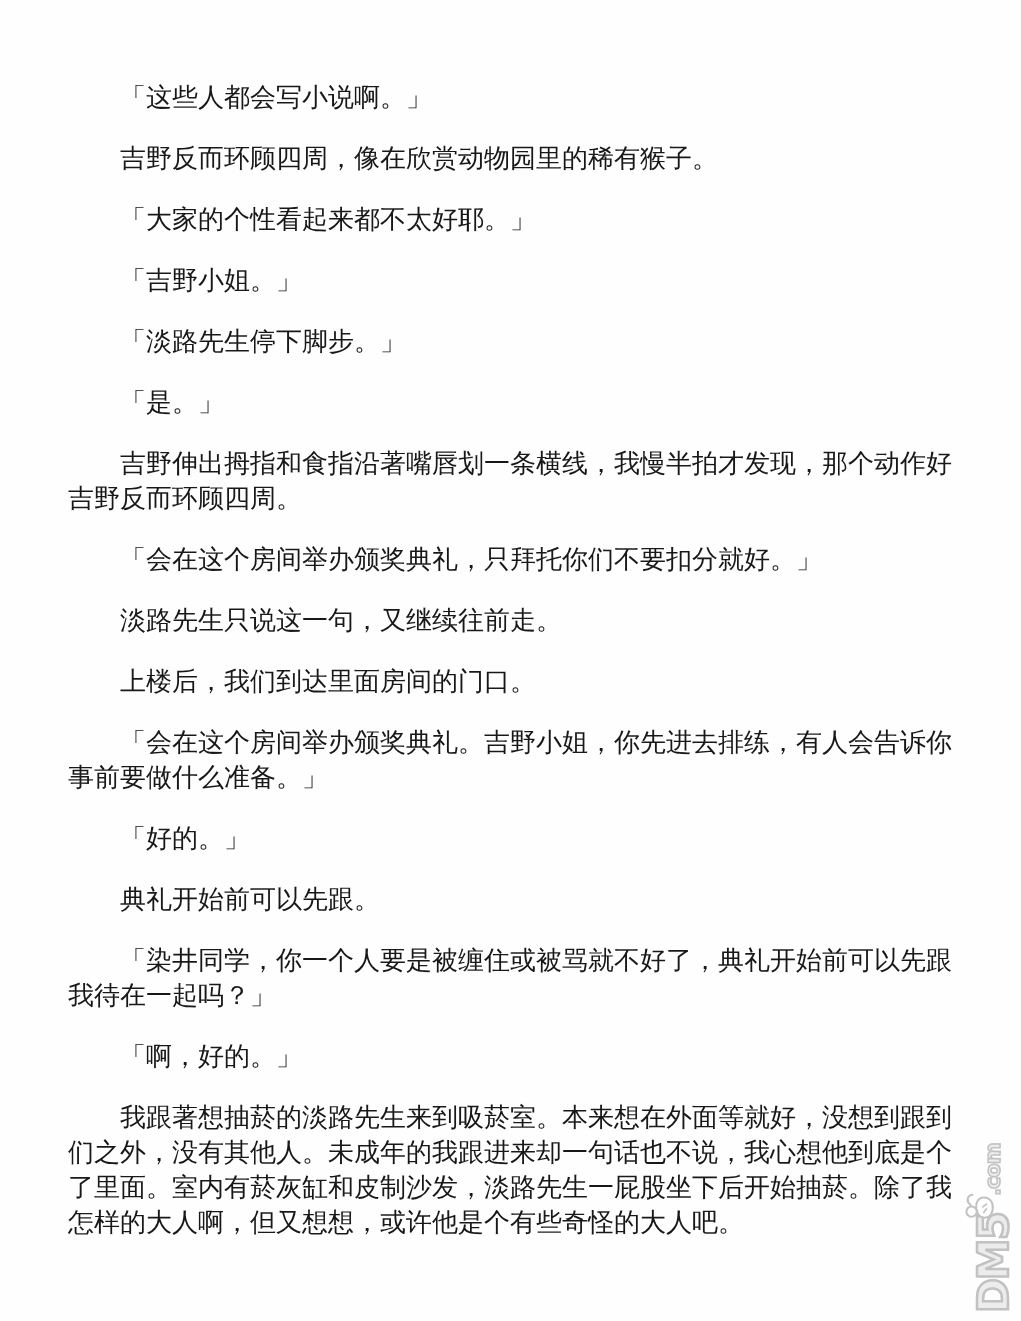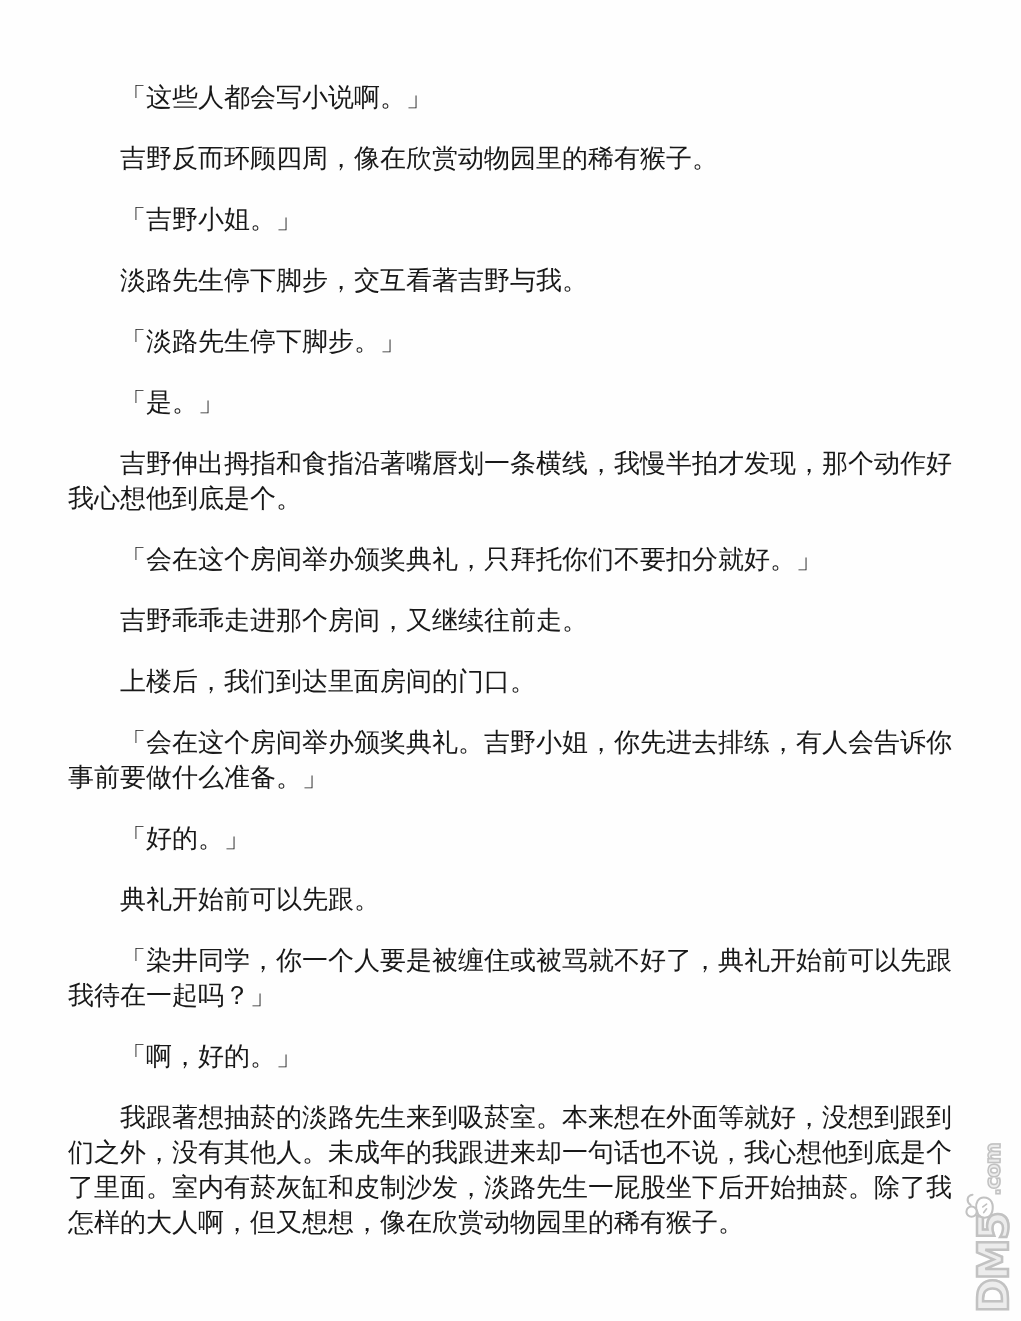--- a/index.html
+++ b/index.html
@@ -87,40 +87,40 @@
 <div class="page">
 
   <div class="text-content">
       <p>
         <span class="line first">「这些人都会写小说啊。」</span>
       </p>
       <p>
         <span class="line first">吉野反而环顾四周，像在欣赏动物园里的稀有猴子。</span>
       </p>
       <p>
-        <span class="line first">「吉野小姐。」</span>
+        <span class="line first">「大家的个性看起来都不太好耶。」</span>
       </p>
       <p>
-        <span class="line first">淡路先生停下脚步，交互看著吉野与我。</span>
+        <span class="line first">「吉野小姐。」</span>
       </p>
       <p>
         <span class="line first">「淡路先生停下脚步。」</span>
       </p>
       <p>
         <span class="line first">「是。」</span>
       </p>
       <p>
         <span class="line first">吉野伸出拇指和食指沿著嘴唇划一条横线，我慢半拍才发现，那个动作好</span>
-        <span class="line">我心想他到底是个。</span>
+        <span class="line">吉野反而环顾四周。</span>
       </p>
       <p>
         <span class="line first">「会在这个房间举办颁奖典礼，只拜托你们不要扣分就好。」</span>
       </p>
       <p>
-        <span class="line first">吉野乖乖走进那个房间，又继续往前走。</span>
+        <span class="line first">淡路先生只说这一句，又继续往前走。</span>
       </p>
       <p>
         <span class="line first">上楼后，我们到达里面房间的门口。</span>
       </p>
       <p>
         <span class="line first">「会在这个房间举办颁奖典礼。吉野小姐，你先进去排练，有人会告诉你</span>
         <span class="line">事前要做什么准备。」</span>
       </p>
       <p>
         <span class="line first">「好的。」</span>
@@ -132,21 +132,21 @@
         <span class="line first">「染井同学，你一个人要是被缠住或被骂就不好了，典礼开始前可以先跟</span>
         <span class="line">我待在一起吗？」</span>
       </p>
       <p>
         <span class="line first">「啊，好的。」</span>
       </p>
       <p>
         <span class="line first">我跟著想抽菸的淡路先生来到吸菸室。本来想在外面等就好，没想到跟到</span>
         <span class="line">们之外，没有其他人。未成年的我跟进来却一句话也不说，我心想他到底是个</span>
         <span class="line">了里面。室内有菸灰缸和皮制沙发，淡路先生一屁股坐下后开始抽菸。除了我</span>
-        <span class="line">怎样的大人啊，但又想想，像在欣赏动物园里的稀有猴子。</span>
+        <span class="line">怎样的大人啊，但又想想，或许他是个有些奇怪的大人吧。</span>
       </p>
     </div>
 
   <div class="watermark">
     <div class="wm-inner">
       <span class="wm-dm5">DM5</span>
       <svg class="wm-mascot" width="30" height="34" viewBox="0 0 32 36" aria-hidden="true">
         <g fill="#ffffff" stroke="#c2c2c2" stroke-width="2.2" stroke-linecap="round" stroke-linejoin="round">
           <path d="M7 16 C2 20 2 29 10 31 C18 33 25 30 25 22 C25 16 19 13 13 14 Z"></path>
           <circle cx="10" cy="9" r="5.5"></circle>

